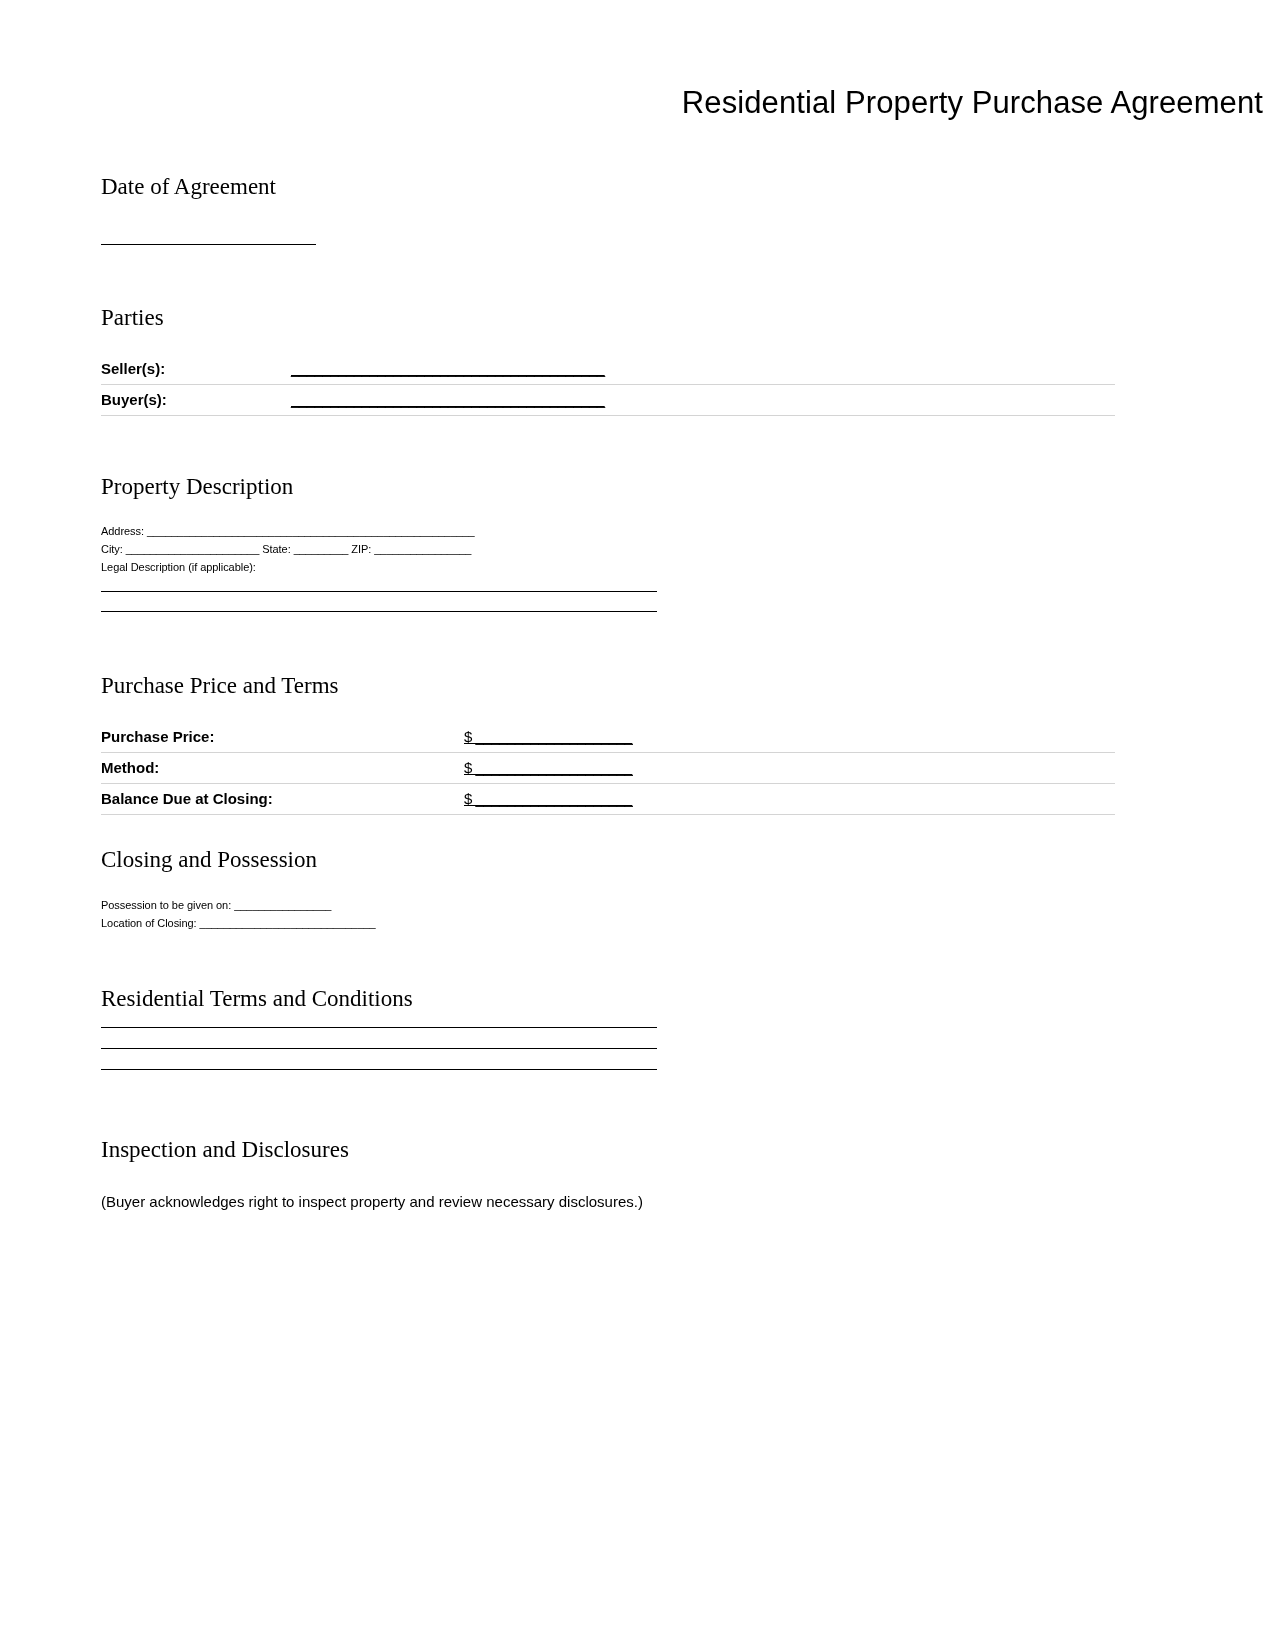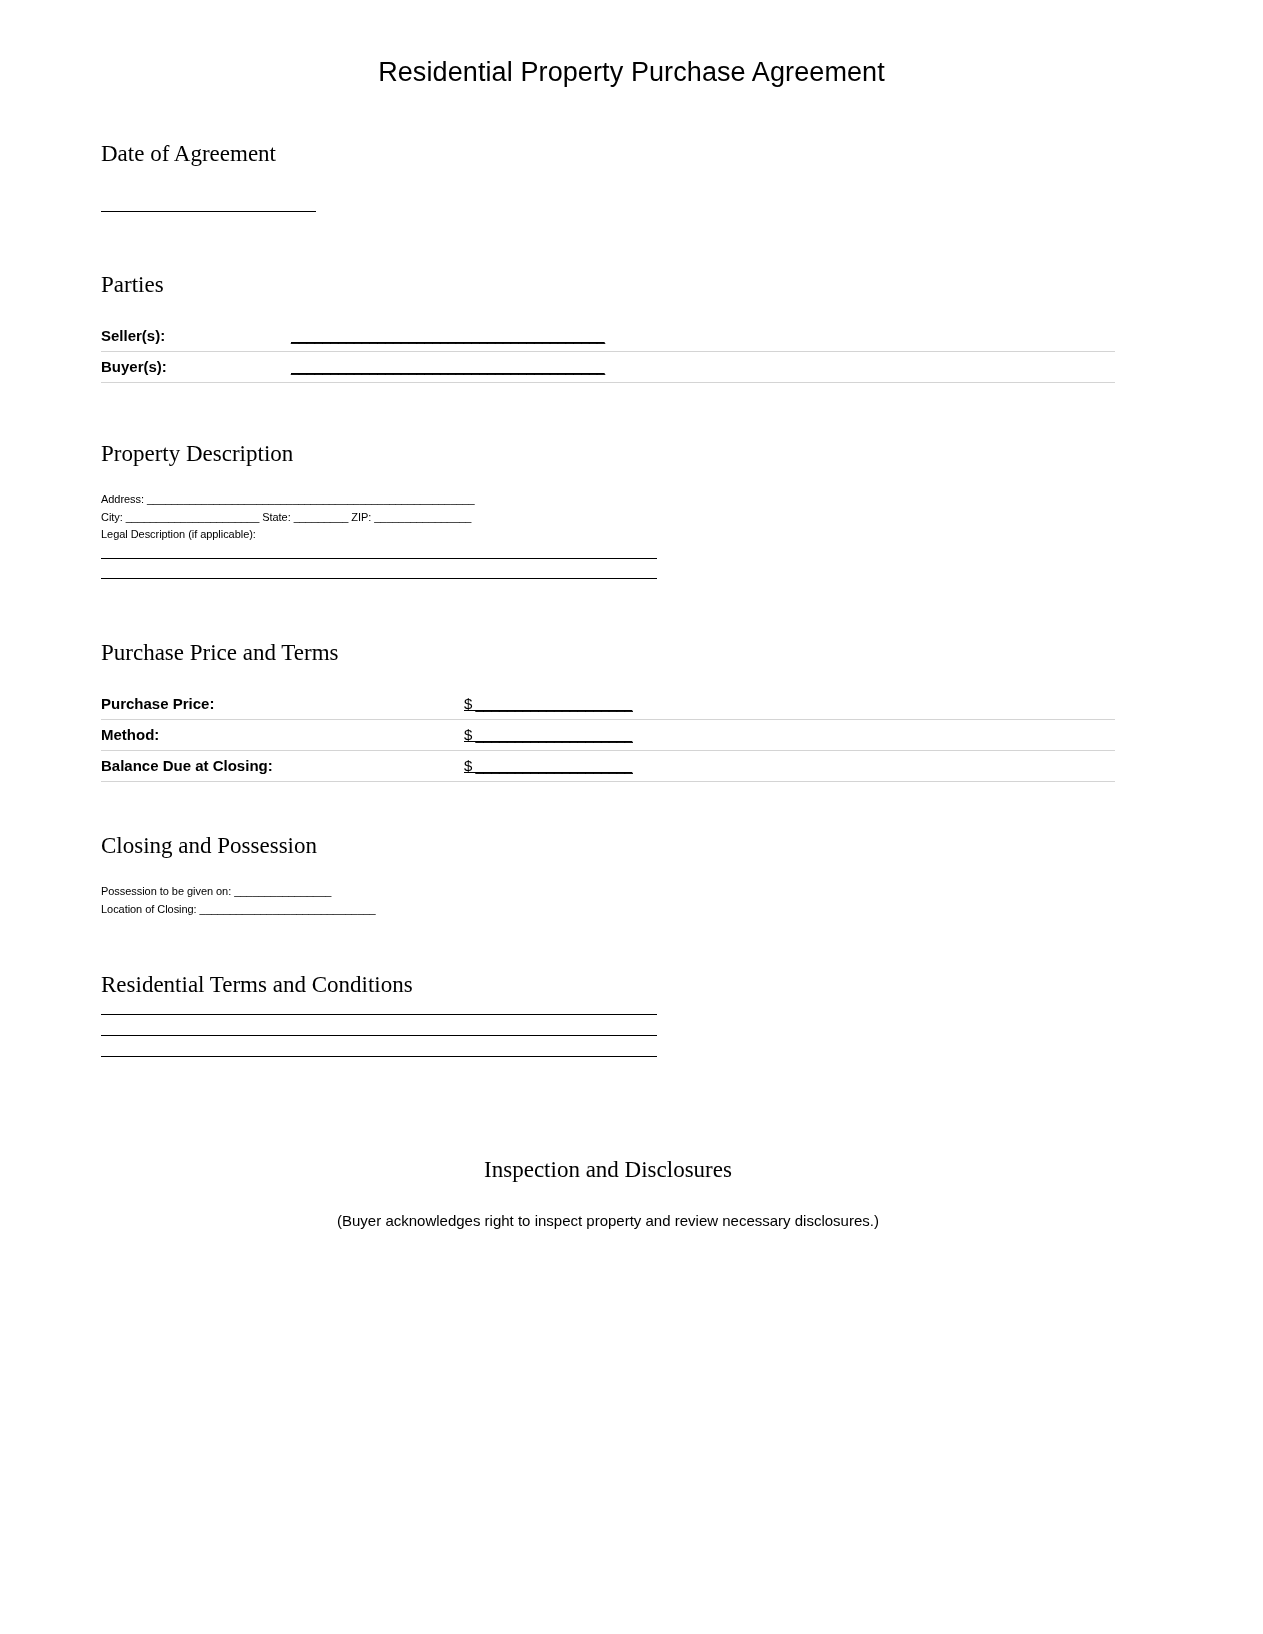--- a/index.html
+++ b/index.html
@@ -16,46 +16,46 @@
   }
   .page {
     position: relative;
     width: 1263px;
     min-height: 1634px;
     box-sizing: border-box;
     padding: 0;
     background: #ffffff;
   }
   .doc-title {
-    text-align: center;
-    font-size: 27px;
+    text-align: right;
+    font-size: 31px;
     font-weight: normal;
     letter-spacing: 0.1px;
     margin: 0;
-    padding-top: 56px;
+    padding-top: 84px;
     line-height: 1.2;
   }
   .content {
     padding-left: 101px;
     padding-right: 148px;
   }
   h2.section-heading {
     font-size: 23px;
     font-weight: normal;
     margin: 0;
     line-height: 1.25;
     font-family: Liberation Serif, serif;
   }
   .sec-date       { margin-top: 52px; }
   .sec-parties    { margin-top: 59px; }
   .sec-property   { margin-top: 57px; }
   .sec-price      { margin-top: 60px; }
-  .sec-closing    { margin-top: 50px; }
+  .sec-closing    { margin-top: 31px; }
   .sec-additional { margin-top: 52px; }
-  .sec-inspection { margin-top: 75px; text-align: center; }
+  .sec-inspection { margin-top: 42px; }
 
   
   .date-rule {
     width: 215px;
     height: 0;
     border-bottom: 1.6px solid #000;
     margin-top: 42px;
   }
 
   

